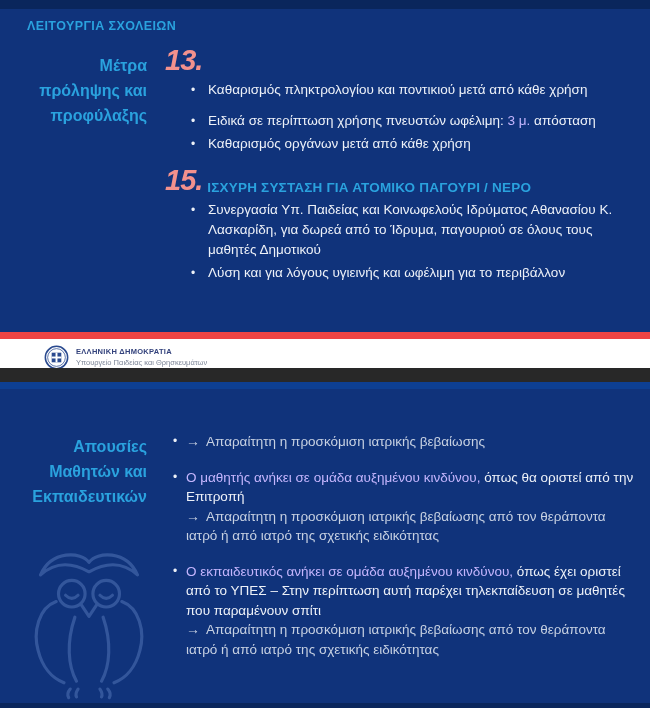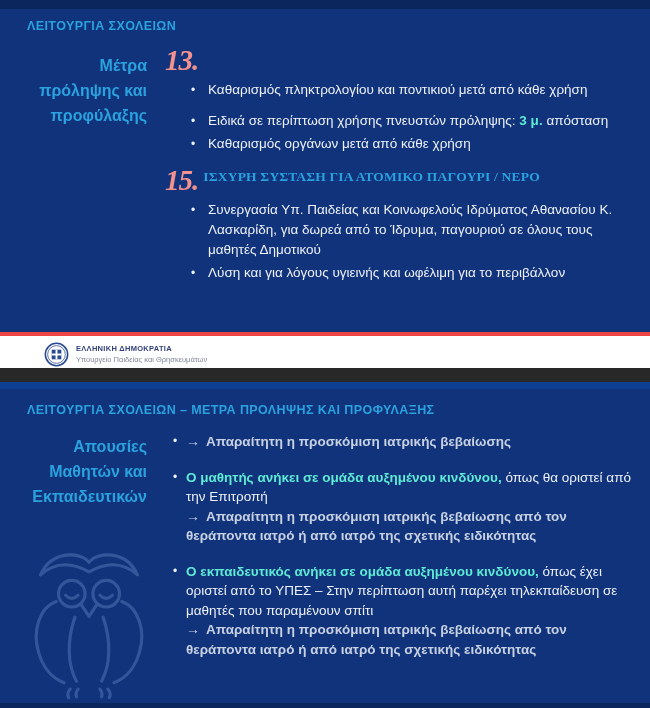--- a/index.html
+++ b/index.html
@@ -28,43 +28,43 @@
   .slide2 .slide-header{top:21px;}
   .sidebar{
     position:absolute; left:27px; width:120px; color:var(--accent);
     font-weight:bold; font-size:16px; line-height:25px;text-align:right;
   }
   .slide1 .sidebar{top:53px;}
   .slide2 .sidebar{top:52px;}
   
   .content1{position:absolute; left:165px; top:45px; width:478px;}
   .item{margin-bottom:11px;}
-  .item-head{display:flex; align-items:flex-start; margin-bottom:5px;font-family:Liberation Serif, serif;}
+  .item-head{display:flex; align-items:flex-end; margin-bottom:5px;}
   .num{
     font-size:29px; font-weight:bold; font-style:italic; color:var(--number);
     line-height:30px; margin-right:5px; letter-spacing:-1px;
   }
   .ttl{font-size:13.5px; font-weight:bold; color:var(--accent); margin-top:4px; letter-spacing:.2px;}
   .bullets{margin-left:26px;}
   .brow{display:flex; margin-bottom:3px;}
   .dot{width:17px; flex:none; color:var(--body); font-size:12px; line-height:20px;}
   .btxt{width:432px; color:var(--body); font-size:13.5px; line-height:20px;}
   
   .content2{position:absolute; left:163px; top:50px; width:475px;}
   .brow2{display:flex; margin-bottom:16px;}
   .dot2{width:23px; flex:none; color:var(--body); font-size:12px; line-height:19.5px; padding-left:10px; box-sizing:border-box;}
   .btxt2{width:450px; color:var(--body); font-size:13.5px; line-height:19.5px;}
   .seg{font-weight:normal;}
-  .seg.bold{font-weight:bold; color:#5eead4;}
-  .arrow-line{color:var(--arrow); font-weight:bold;}
+  .seg.bold{font-weight:normal; color:#c4b5fd;}
+  .arrow-line{color:var(--arrow); font-weight:normal;}
   .ar{display:inline-block; margin-right:6px; font-size:14px;}
   
   .logo-band{
     position:absolute; left:0; top:332px; width:650px; height:36px;
-    background:var(--band); border-top:4px solid #ef4444;
+    background:var(--band); border-top:7px solid #ef4444;
     display:flex; align-items:center;
   }
   .black-gap{position:absolute; left:0; top:368px; width:650px; height:14px; background:var(--gap);}
   .emblem{margin-left:44px; flex:none; width:25px; height:25px;}
   .logo-text{margin-left:7px;}
   .logo-line1{font-size:7.5px; font-weight:bold; color:var(--logo-text); letter-spacing:.3px;}
   .logo-line2{font-size:7.5px; color:var(--logo-sub); margin-top:1.5px;}
   
   .owl{position:absolute; left:18px; top:146px; width:142px; height:172px; opacity:.32;}
 </style>
@@ -86,21 +86,21 @@
             <div class="brow">
               <span class="dot">•</span>
               <span class="btxt"><span class="seg">Καθαρισμός πληκτρολογίου και ποντικιού μετά από κάθε χρήση</span></span>
             </div>
           </div>
         </div>
         <div class="item">
           <div class="bullets">
             <div class="brow">
               <span class="dot">•</span>
-              <span class="btxt"><span class="seg">Ειδικά σε περίπτωση χρήσης πνευστών πρόληψης: </span><span class="seg bold">3 μ.</span><span class="seg"> απόσταση</span></span>
+              <span class="btxt"><span class="seg">Ειδικά σε περίπτωση χρήσης πνευστών ωφέλιμη: </span><span class="seg bold">3 μ.</span><span class="seg"> απόσταση</span></span>
             </div>
             <div class="brow">
               <span class="dot">•</span>
               <span class="btxt"><span class="seg">Καθαρισμός οργάνων μετά από κάθε χρήση</span></span>
             </div>
           </div>
         </div>
         <div class="item">
           <div class="item-head">
             <span class="num">15.</span>
@@ -131,21 +131,20 @@
     <div class="logo-text">
       <div class="logo-line1">ΕΛΛΗΝΙΚΗ ΔΗΜΟΚΡΑΤΙΑ</div>
       <div class="logo-line2">Υπουργείο Παιδείας και Θρησκευμάτων</div>
     </div>
   </div>
 
   <div class="black-gap"></div>
 
   <section class="slide slide2">
     <div class="top-strip2"></div>
-    <div class="slide-header">ΛΕΙΤΟΥΡΓΙΑ ΣΧΟΛΕΙΩΝ – ΜΕΤΡΑ ΠΡΟΛΗΨΗΣ ΚΑΙ ΠΡΟΦΥΛΑΞΗΣ</div>
     <div class="sidebar">Απουσίες Μαθητών και Εκπαιδευτικών</div>
     <svg class="owl" viewBox="0 0 160 220" fill="none" stroke="#7fa0e0" stroke-width="4" stroke-linecap="round" stroke-linejoin="round">
       <path d="M18,60 C32,28 70,30 80,44 C90,30 128,28 142,60 C120,40 98,46 80,56 C62,46 40,40 18,60 Z"></path>
       <circle cx="58" cy="84" r="17"></circle>
       <circle cx="102" cy="84" r="17"></circle>
       <path d="M50,86 Q58,94 66,86"></path>
       <path d="M94,86 Q102,94 110,86"></path>
       <path d="M70,98 L80,113 L90,98"></path>
       <path d="M38,94 C16,102 8,132 15,157 C20,177 32,192 48,198"></path>
       <path d="M122,94 C144,102 152,132 145,157 C140,177 128,192 112,198"></path>

